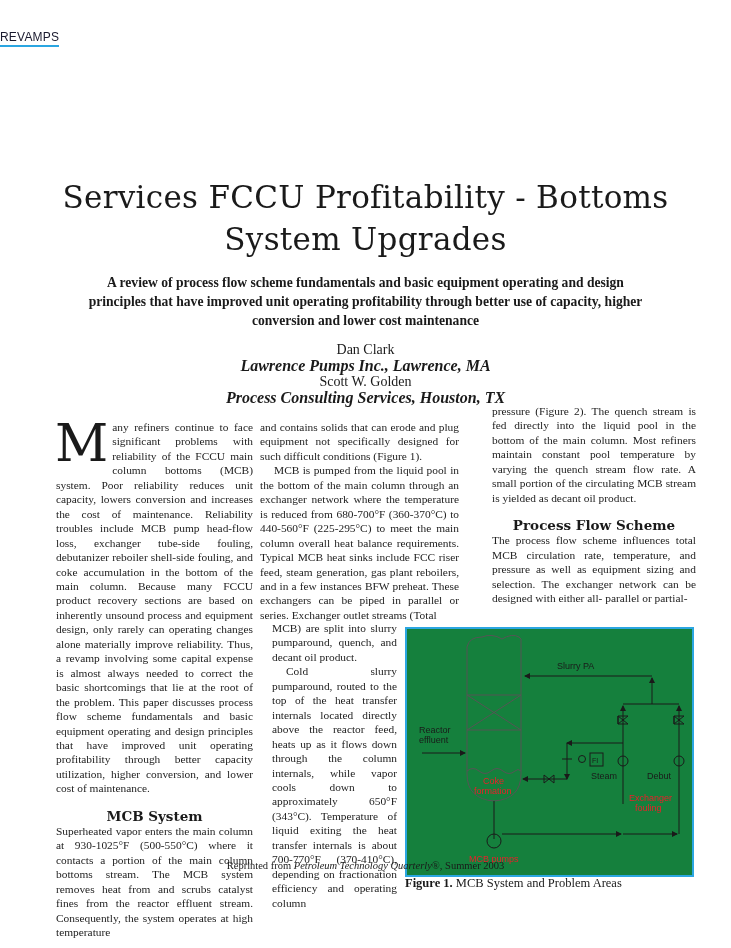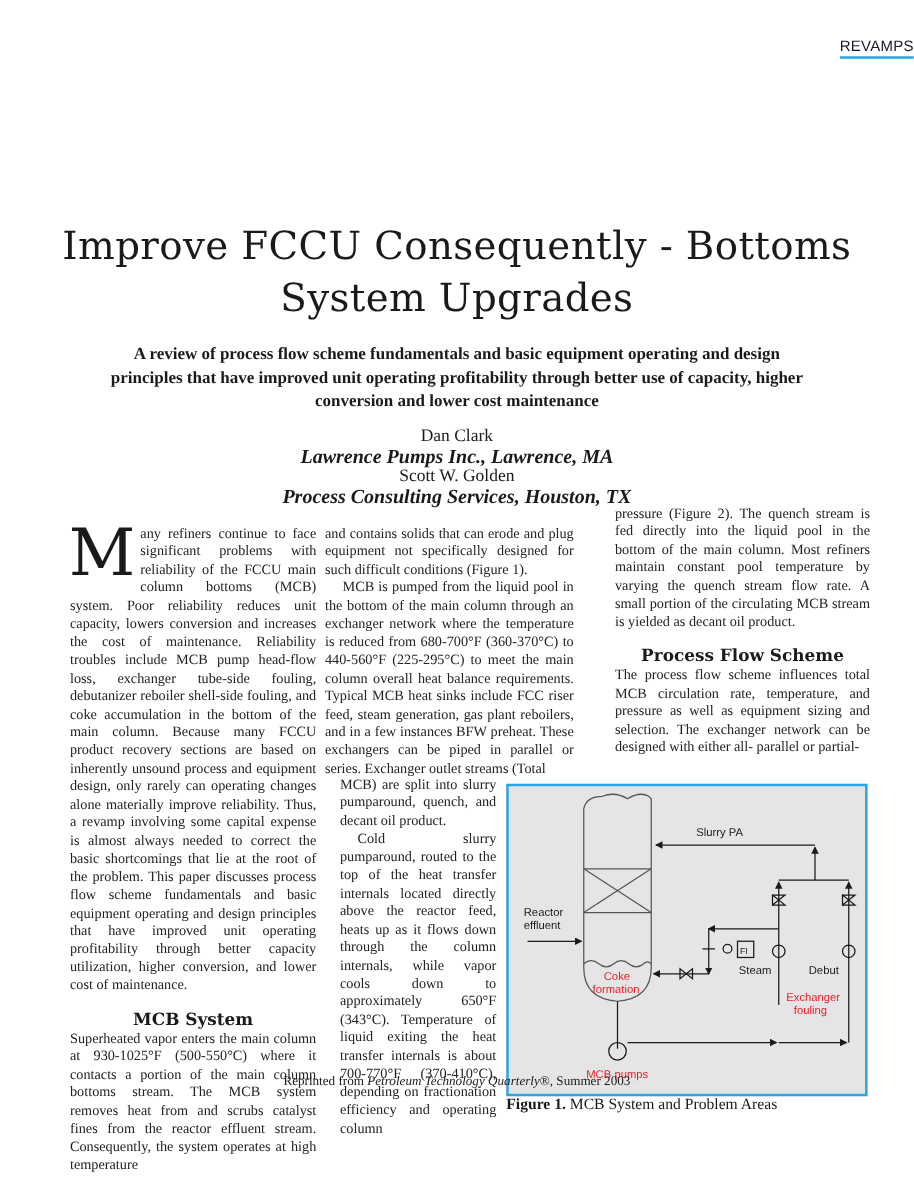--- a/index.html
+++ b/index.html
@@ -1,18 +1,18 @@
 <!DOCTYPE html>
 <html><head>
 <meta charset="utf-8">
 <style>
   html, body { margin: 0; padding: 0; background: #ffffff; }
   body { width: 731px; height: 948px; position: relative; overflow: hidden;
          font-family: "Liberation Serif", "DejaVu Serif", serif; color: #1a1a1a; }
-  .section-tag { position: absolute; left: 0; width: 731px; top: 30px; text-align: right;
+  .section-tag { position: absolute; left: 0; width: 731px; top: 30px; text-align: left;
                  font-family: "Liberation Sans", sans-serif; font-size: 12px; letter-spacing: 0.2px; }
   .section-tag span { display: inline-block; border-bottom: 2px solid #2ba6e1; padding-bottom: 1px; color: #1a1a2e; }
   .title { position: absolute; left: 20px; width: 691px; top: 176px; text-align: center;
            font-family: "DejaVu Serif", serif; font-size: 31px; line-height: 42px; font-weight: normal;
            letter-spacing: 0.3px; color: #1a1a1a; margin: 0; }
   .subtitle { position: absolute; left: 80px; width: 571px; top: 273px; text-align: center;
               font-family: "Liberation Serif", serif; font-weight: bold; font-size: 13.6px; line-height: 19px; margin: 0; }
   .authors { position: absolute; left: 0; width: 731px; top: 342px; text-align: center; font-size: 13.5px; line-height: 16px; }
   .authors .name { font-weight: normal; font-size: 14px; }
   .authors .aff { font-weight: bold; font-style: italic; font-size: 16px; }
@@ -21,35 +21,35 @@
   .col .indent { text-indent: 14px; }
   .col1 { left: 56px; width: 197px; top: 420px; }
   .col2 { left: 260px; width: 199px; top: 420px; }
   .col2b { left: 272px; width: 125px; top: 621px; }
   .col3 { left: 492px; width: 204px; top: 404px; }
   .dropcap { float: left; font-family: "DejaVu Serif", serif; font-size: 52px; line-height: 42px;
              margin: 2px 4px 0 -1px; color: #1a1a1a; }
   .heading { font-family: "DejaVu Serif", serif; font-weight: bold; font-size: 13.5px; line-height: 16px;
              margin: 12px 0 0 0; text-align: center; color: #1a1a1a; }
   .figure { position: absolute; left: 405px; top: 627px; width: 285px; height: 246px;
-            background: #e5e5e5; border: 2px solid #2ba6e1; }
+            background: #15803d; border: 2px solid #2ba6e1; }
   .figure svg { position: absolute; left: 0; top: 0; }
   .fig-caption { position: absolute; left: 405px; top: 876px; font-size: 12.5px; }
   .fig-caption .lab { font-weight: bold; }
   .footer { position: absolute; left: 0; width: 731px; top: 860px; text-align: center; font-size: 10.5px; }
   .lbl { font-family: "Liberation Sans", sans-serif; font-size: 9px; fill: #1a1a1a; }
   .lbl-red { font-family: "Liberation Sans", sans-serif; font-size: 9px; fill: #e8202a; }
 </style>
 </head>
 <body>
 
 <div class="section-tag"><span>REVAMPS</span></div>
 
 <h1 class="title">
-  <span>Improve FCCU Consequently - Bottoms</span><br>
+  <span>Services FCCU Profitability - Bottoms</span><br>
   <span>System Upgrades</span>
 </h1>
 
 <p class="subtitle">A review of process flow scheme fundamentals and basic equipment operating and design principles that have improved unit operating profitability through better use of capacity, higher conversion and lower cost maintenance</p>
 
 <div class="authors">
   <div class="name">Dan Clark</div>
   <div class="aff">Lawrence Pumps Inc., Lawrence, MA</div>
   <div class="name">Scott W. Golden</div>
   <div class="aff">Process Consulting Services, Houston, TX</div>

